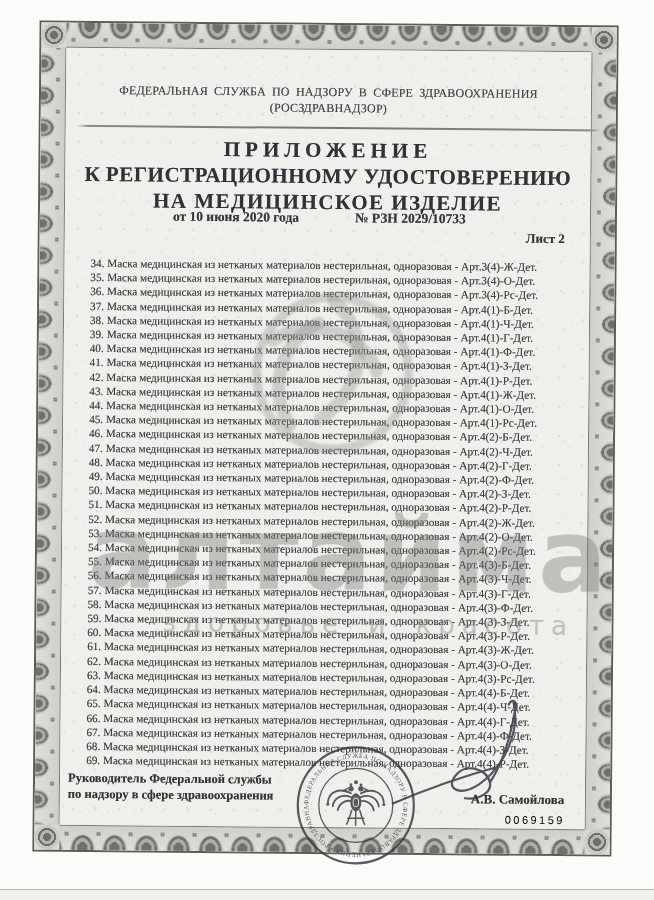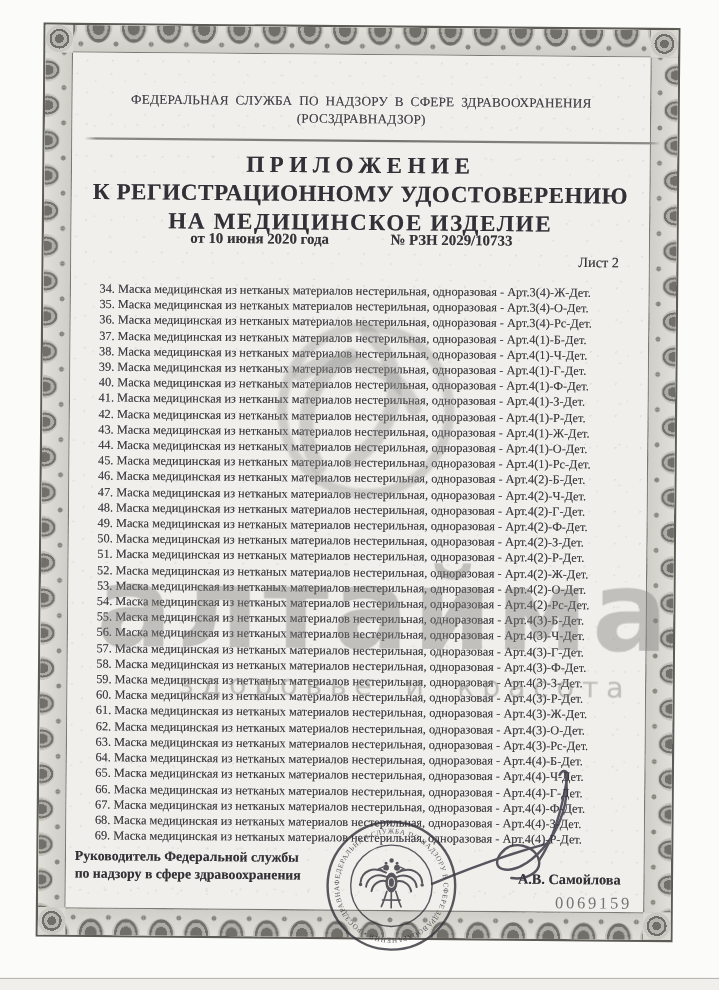--- a/index.html
+++ b/index.html
@@ -67,25 +67,25 @@
   .agency .l2{margin-top:1px;}
   .rule{position:absolute;top:102px;left:36px;width:524px;height:2px;
     background:linear-gradient(90deg,rgba(0,0,0,0),#8b8a85 2%,#75746f 50%,#8b8a85 98%,rgba(0,0,0,0));}
   .title{left:0;right:0;top:112px;text-align:center;font-weight:bold;font-size:21px;line-height:26px;color:#323137;}
   .title .t1{letter-spacing:5px;}
   .title .t2{letter-spacing:.5px;}
   .title .t3{letter-spacing:1.5px;}
   .meta{top:185px;left:0;right:0;font-weight:bold;font-size:13.5px;color:#363439;}
   .meta .date{position:absolute;left:133px;top:0;}
   .meta .num{position:absolute;left:315px;top:0;}
-  .sheet{top:204px;left:486px;font-weight:normal;font-size:13px;color:#363439;}
+  .sheet{top:204px;left:486px;font-weight:bold;font-size:13px;color:#363439;}
   .list{top:233px;left:51px;right:4px;font-size:11.2px;line-height:14.2px;white-space:nowrap;color:#3c3b40;}
   .role{top:747px;left:33px;font-weight:bold;font-size:12.5px;line-height:16px;color:#343237;}
   .name{top:765px;left:436px;font-weight:bold;font-size:13px;color:#343237;text-align:center;}
-  .serial{top:787px;left:470px;font-family:Liberation Serif, serif;font-size:15px;letter-spacing:2.5px;color:#737373;text-shadow:none;}
+  .serial{top:787px;left:470px;font-family:Liberation Sans, sans-serif;font-size:11px;letter-spacing:2.5px;color:#000000;text-shadow:none;}
 
   
   .wm-clip{position:absolute;inset:0;overflow:hidden;pointer-events:none;}
   .wm-globe{position:absolute;left:210px;top:264px;filter:blur(1px);}
   .wm-brand{position:absolute;left:51px;top:470px;font-family:"DejaVu Sans",sans-serif;font-weight:bold;
     font-size:102px;letter-spacing:4px;color:rgba(122,122,119,.40);white-space:nowrap;filter:blur(.6px);}
   .wm-tag{position:absolute;left:126px;top:584px;font-family:"DejaVu Sans",sans-serif;
     font-size:26px;letter-spacing:7px;word-spacing:8px;color:rgba(133,133,130,.48);filter:blur(.5px);}
 
   

